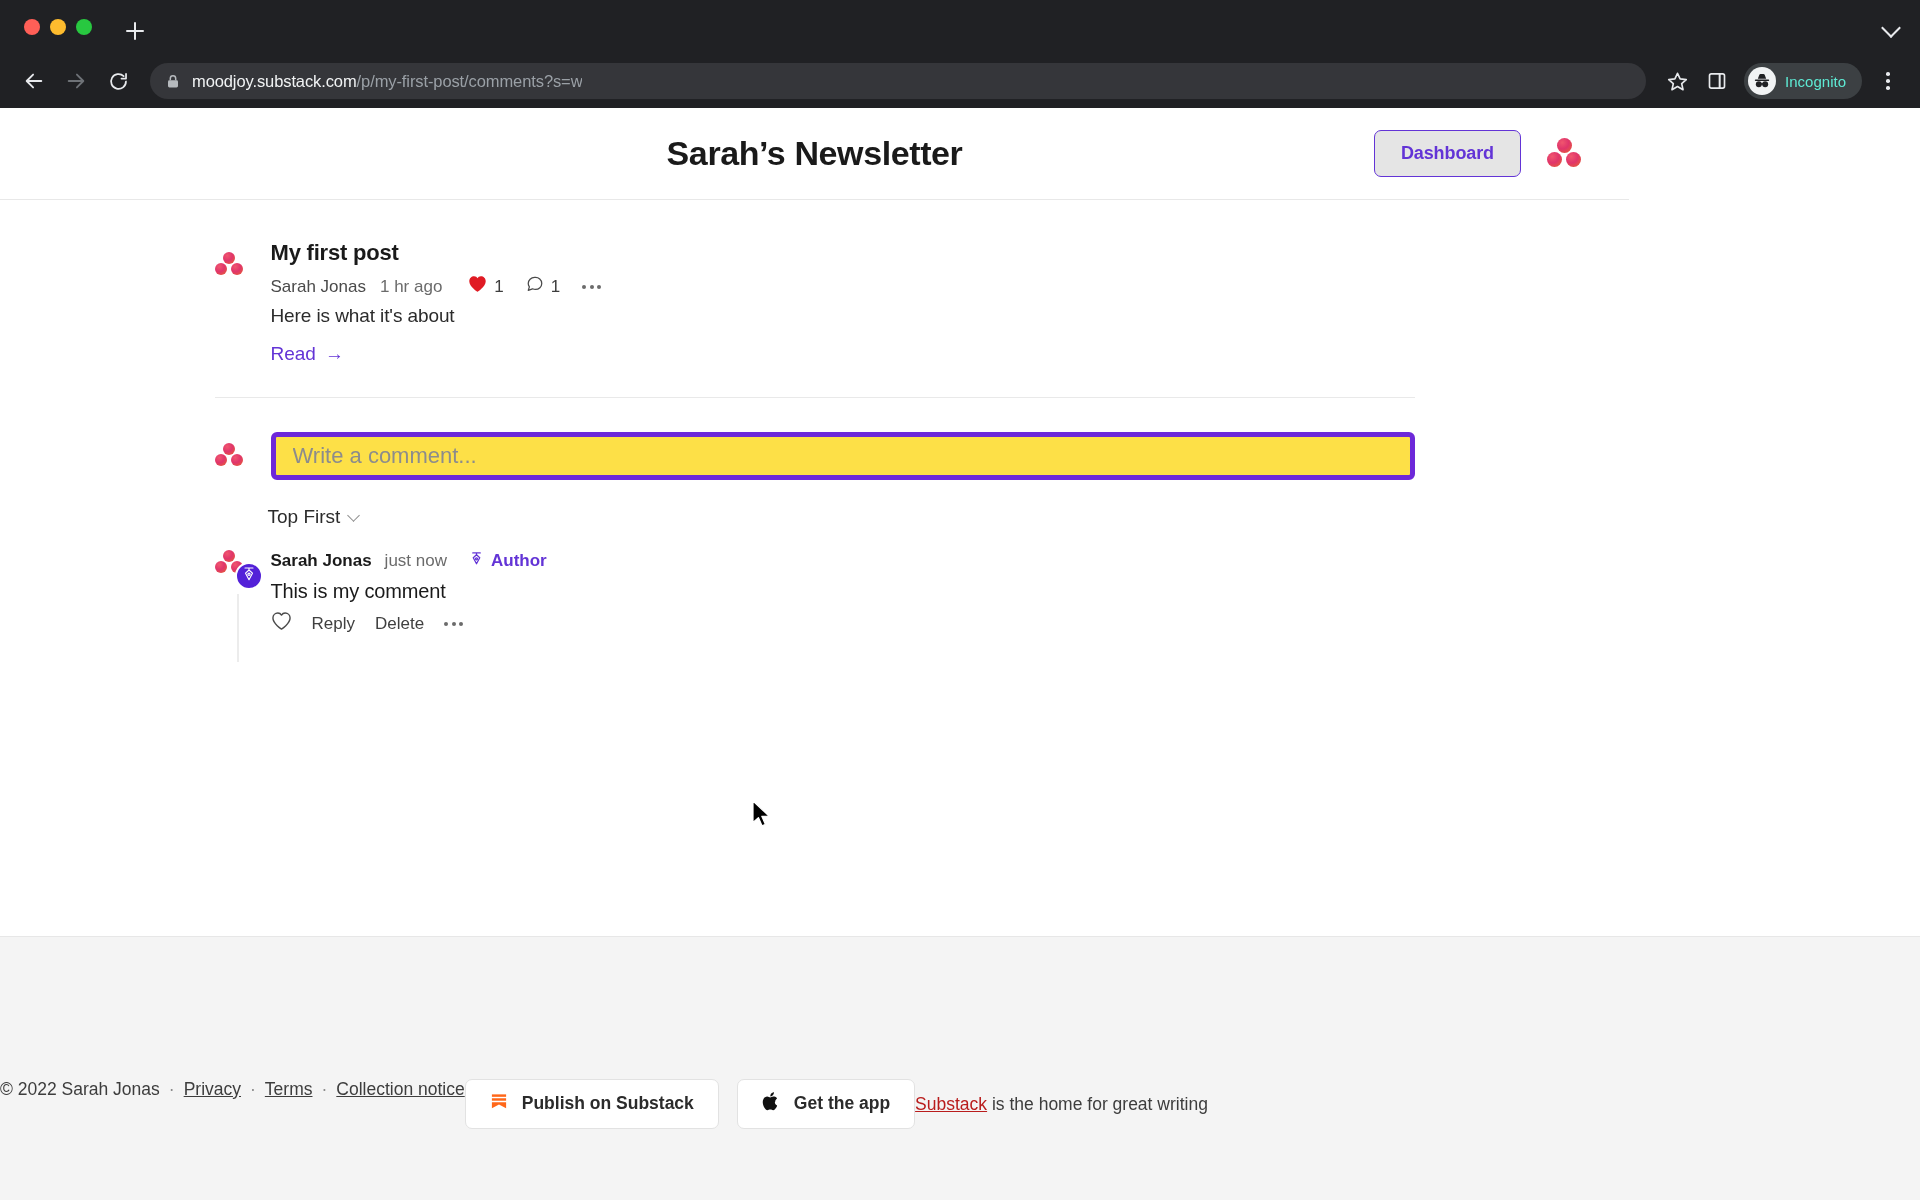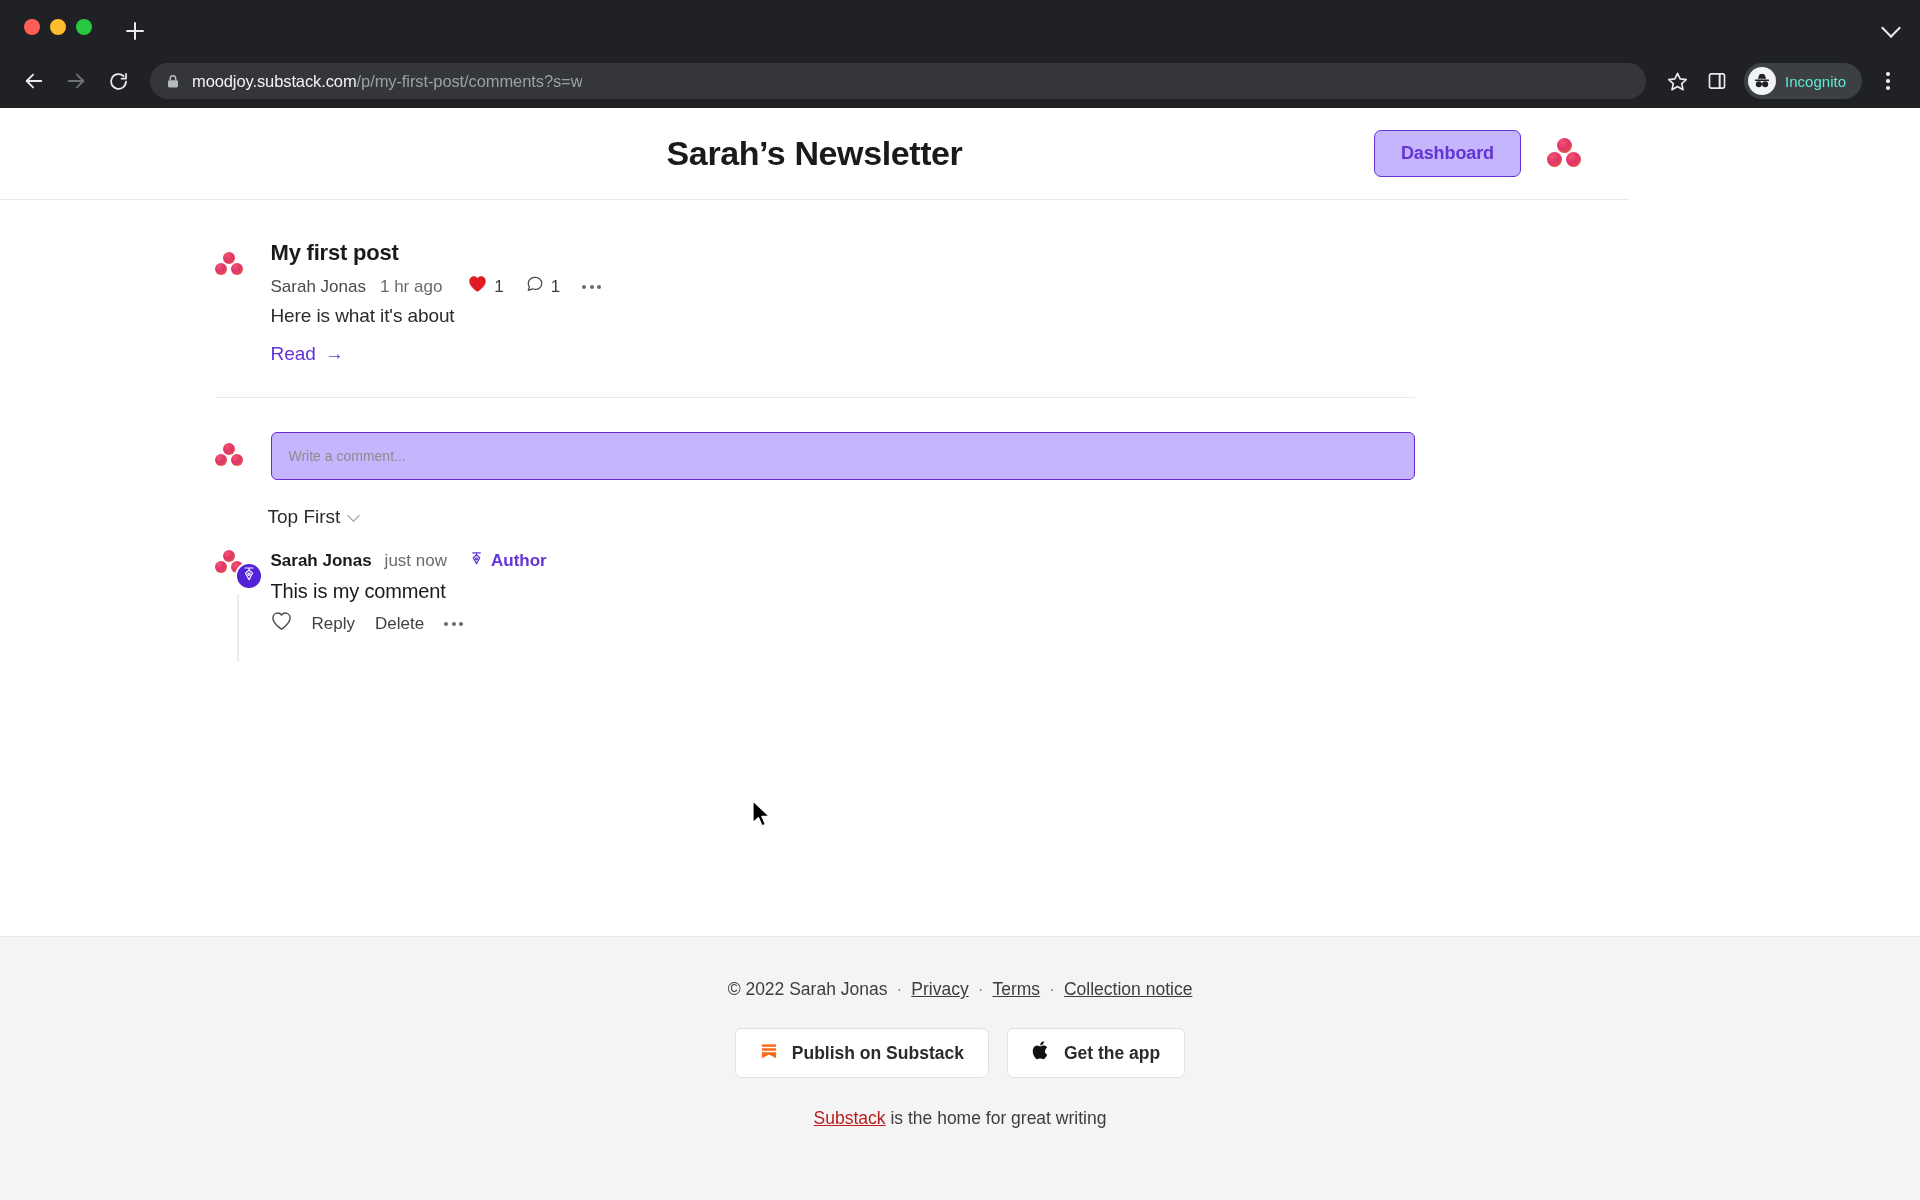--- a/index.html
+++ b/index.html
@@ -89,21 +89,21 @@
   .site-header {
     height: 92px; border-bottom: 1px solid #e8e8e8;
     display: flex; align-items: center; position: relative; padding: 0 48px;
   }
   .site-title {
     position: absolute; left: 0; right: 0; text-align: center;
     font-size: 34px; font-weight: 700; color: #1a1a1a; letter-spacing: -0.4px;
   }
   .header-right { margin-left: auto; display: flex; align-items: center; gap: 26px; z-index: 2; }
   .dashboard-btn {
-    border: 1.6px solid #6334d6; color: #6334d6; background: #c4b5fd;
+    border: 1.6px solid #6334d6; color: #6334d6; background: #e5e5e5;
     border-radius: 7px; padding: 12px 26px; font-size: 18px; font-weight: 600;
     font-family: "Liberation Sans", sans-serif; cursor: pointer; letter-spacing: -0.1px;
   }
 
   
   .logo3 { position: relative; display: inline-block; }
   .logo3 i {
     position: absolute; border-radius: 50%;
     background: radial-gradient(circle at 35% 30%, #f0566e 0%, #e0356b 45%, #e8642c 100%);
     display: block;
@@ -125,22 +125,22 @@
   .dots3 i { width: 4px; height: 4px; border-radius: 50%; background: #6b6b6b; display: block; }
   .post-sub { font-size: 19px; color: #2b2b2b; margin-top: 7px; letter-spacing: -0.1px; }
   .read-link { display: inline-flex; align-items: center; gap: 9px; color: #6334d6; font-size: 19px; margin-top: 16px; text-decoration: none; }
 
   .divider { height: 1px; background: #e9e9e9; margin: 32px 0 0 0; }
 
   
   .composer { display: flex; align-items: center; gap: 0; margin-top: 34px; }
   .composer-av { width: 56px; flex: 0 0 56px; display: flex; justify-content: flex-start; }
   .composer-input {
-    flex: 1 1 auto; height: 48px; border: 1px solid #6d28d9; border-radius: 6px;
-    background: #c4b5fd; font-size: 14px; color: #2b2b2b; padding: 0 17px;
+    flex: 1 1 auto; height: 48px; border: 5px solid #6d28d9; border-radius: 6px;
+    background: #fde047; font-size: 22px; color: #2b2b2b; padding: 0 17px;
     font-family: "Liberation Sans", sans-serif; outline: none;
   }
   .composer-input::placeholder { color: #8c8c8c; }
 
   .sort-row { margin: 26px 0 0 53px; display: inline-flex; align-items: center; gap: 9px; }
   .sort-label { font-size: 19px; color: #2b2b2b; }
   .chev-sm { width: 12px; height: 12px; position: relative; }
   .chev-sm::before {
     content: ""; position: absolute; left: 0; top: 0; width: 8px; height: 8px;
     border-right: 1.5px solid #8c8c8c; border-bottom: 1.5px solid #8c8c8c;
@@ -163,21 +163,21 @@
   .c-time { color: #6b6b6b; margin-left: 13px; }
   .c-authortag { display: inline-flex; align-items: center; gap: 7px; margin-left: 22px; color: #6334d6; font-weight: 600; }
   .comment-text { font-size: 20px; color: #1a1a1a; margin-top: 9px; letter-spacing: -0.15px; }
   .comment-actions { display: flex; align-items: center; gap: 20px; margin-top: 8px; font-size: 17px; color: #404040; }
   .comment-actions .dots3 { margin-left: 0; }
 
   
   .footer {
     position: absolute; left: 0; bottom: 0; width: 1920px; height: 264px;
     background: #f4f4f4; border-top: 1px solid #e7e7e7;
-    display: flex; flex-direction: column; align-items: center; padding-top: 42px;
+    display: flex; align-items: center; padding-top: 42px;
   }
   .copyline { font-size: 17.5px; color: #3d3d3d; display: flex; align-items: center; gap: 9px; }
   .copyline a { color: #3d3d3d; text-decoration: underline; }
   .sep { color: #8c8c8c; }
   .store-row { display: flex; gap: 18px; margin-top: 28px; }
   .store-btn {
     background: #fff; border: 1px solid #e2e2e2; border-radius: 7px;
     height: 50px; display: flex; align-items: center; gap: 14px; padding: 0 24px;
     font-size: 17.5px; font-weight: 600; color: #2b2b2b; cursor: pointer;
     font-family: "Liberation Sans", sans-serif;

